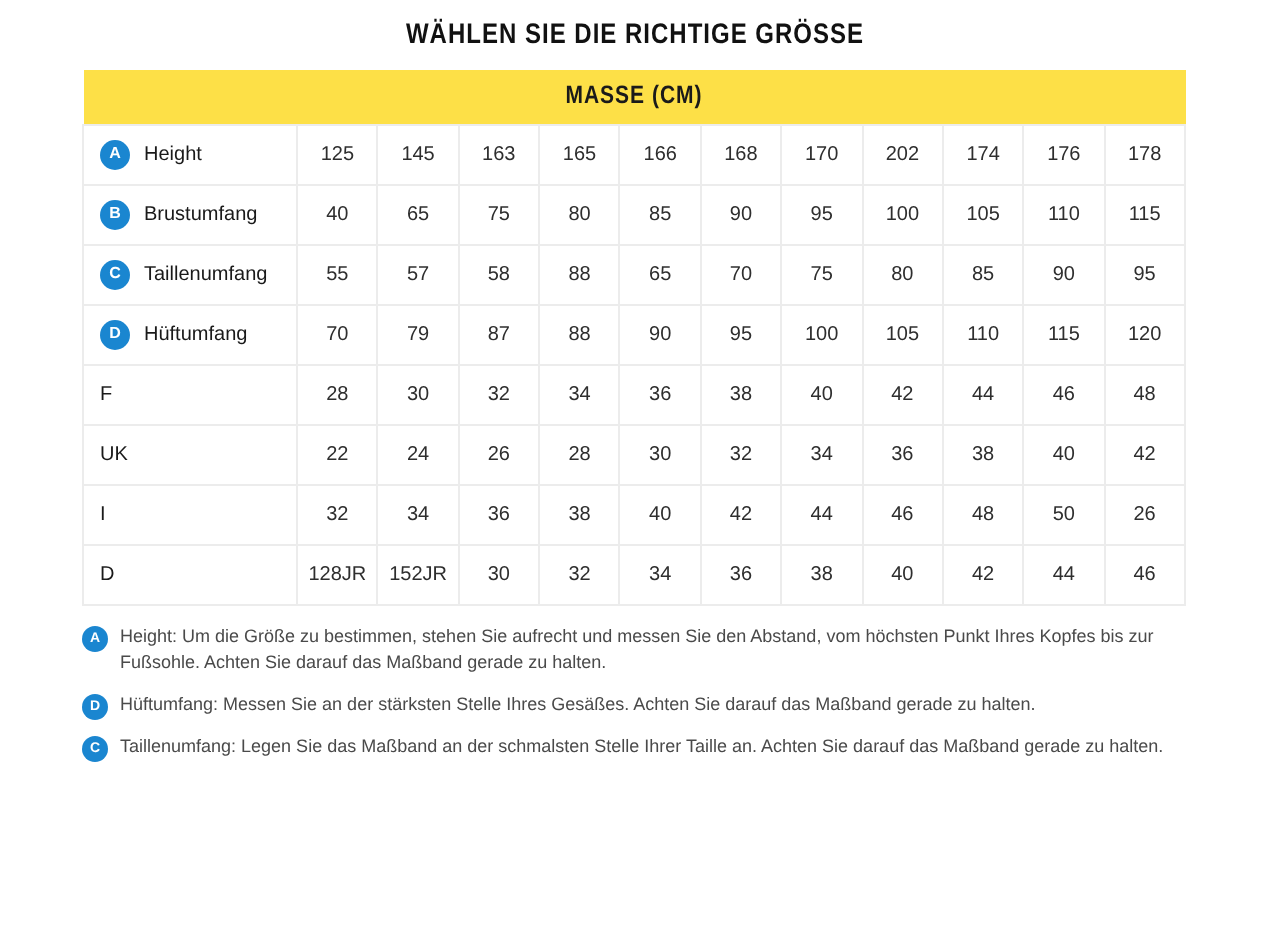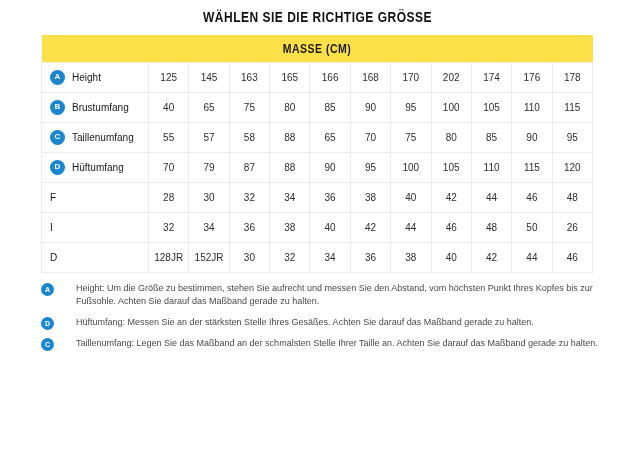--- a/index.html
+++ b/index.html
@@ -72,21 +72,21 @@
     font-weight: 700;
     line-height: 1;
     flex: 0 0 auto;
   }
   .footnotes {
     margin: 9px 20px 0 41px;
   }
   .footnote {
     display: flex;
     align-items: flex-start;
-    gap: 22px;
+    gap: 6px;
     margin-bottom: 7px;
     font-size: 9px;
     line-height: 1.55;
     color: #4a4a4a;
   }
   .footnote .badge {
     width: 13px; height: 13px; min-width: 13px;
     font-size: 7px;
     margin-top: 1px;
   }
@@ -204,20 +204,38 @@
           <td class="cell">30</td>
           <td class="cell">32</td>
           <td class="cell">34</td>
           <td class="cell">36</td>
           <td class="cell">38</td>
           <td class="cell">40</td>
           <td class="cell">42</td>
           <td class="cell">44</td>
           <td class="cell">46</td>
           <td class="cell">48</td>
+        </tr>
+        <tr>
+          <td class="cell label-cell">
+            <div class="label-inner">
+              <span>UK</span>
+            </div>
+          </td>
+          <td class="cell">22</td>
+          <td class="cell">24</td>
+          <td class="cell">26</td>
+          <td class="cell">28</td>
+          <td class="cell">30</td>
+          <td class="cell">32</td>
+          <td class="cell">34</td>
+          <td class="cell">36</td>
+          <td class="cell">38</td>
+          <td class="cell">40</td>
+          <td class="cell">42</td>
         </tr>
         <tr>
           <td class="cell label-cell">
             <div class="label-inner">
               <span>I</span>
             </div>
           </td>
           <td class="cell">32</td>
           <td class="cell">34</td>
           <td class="cell">36</td>

